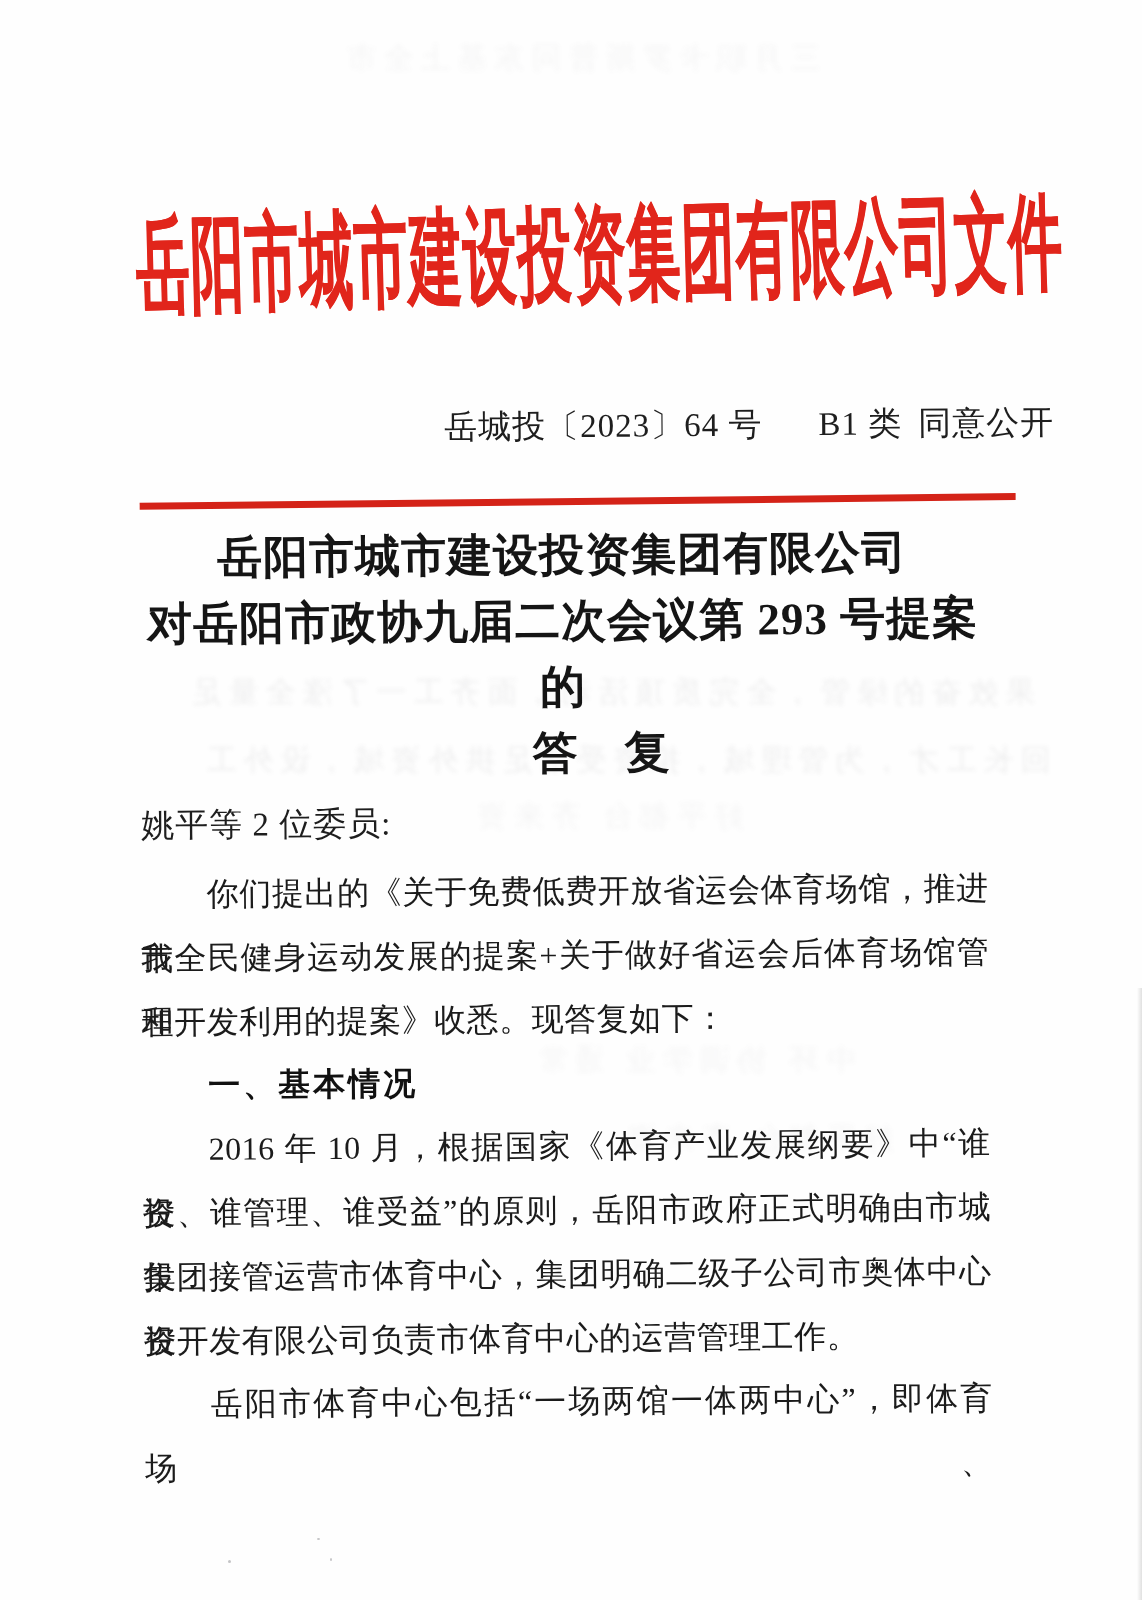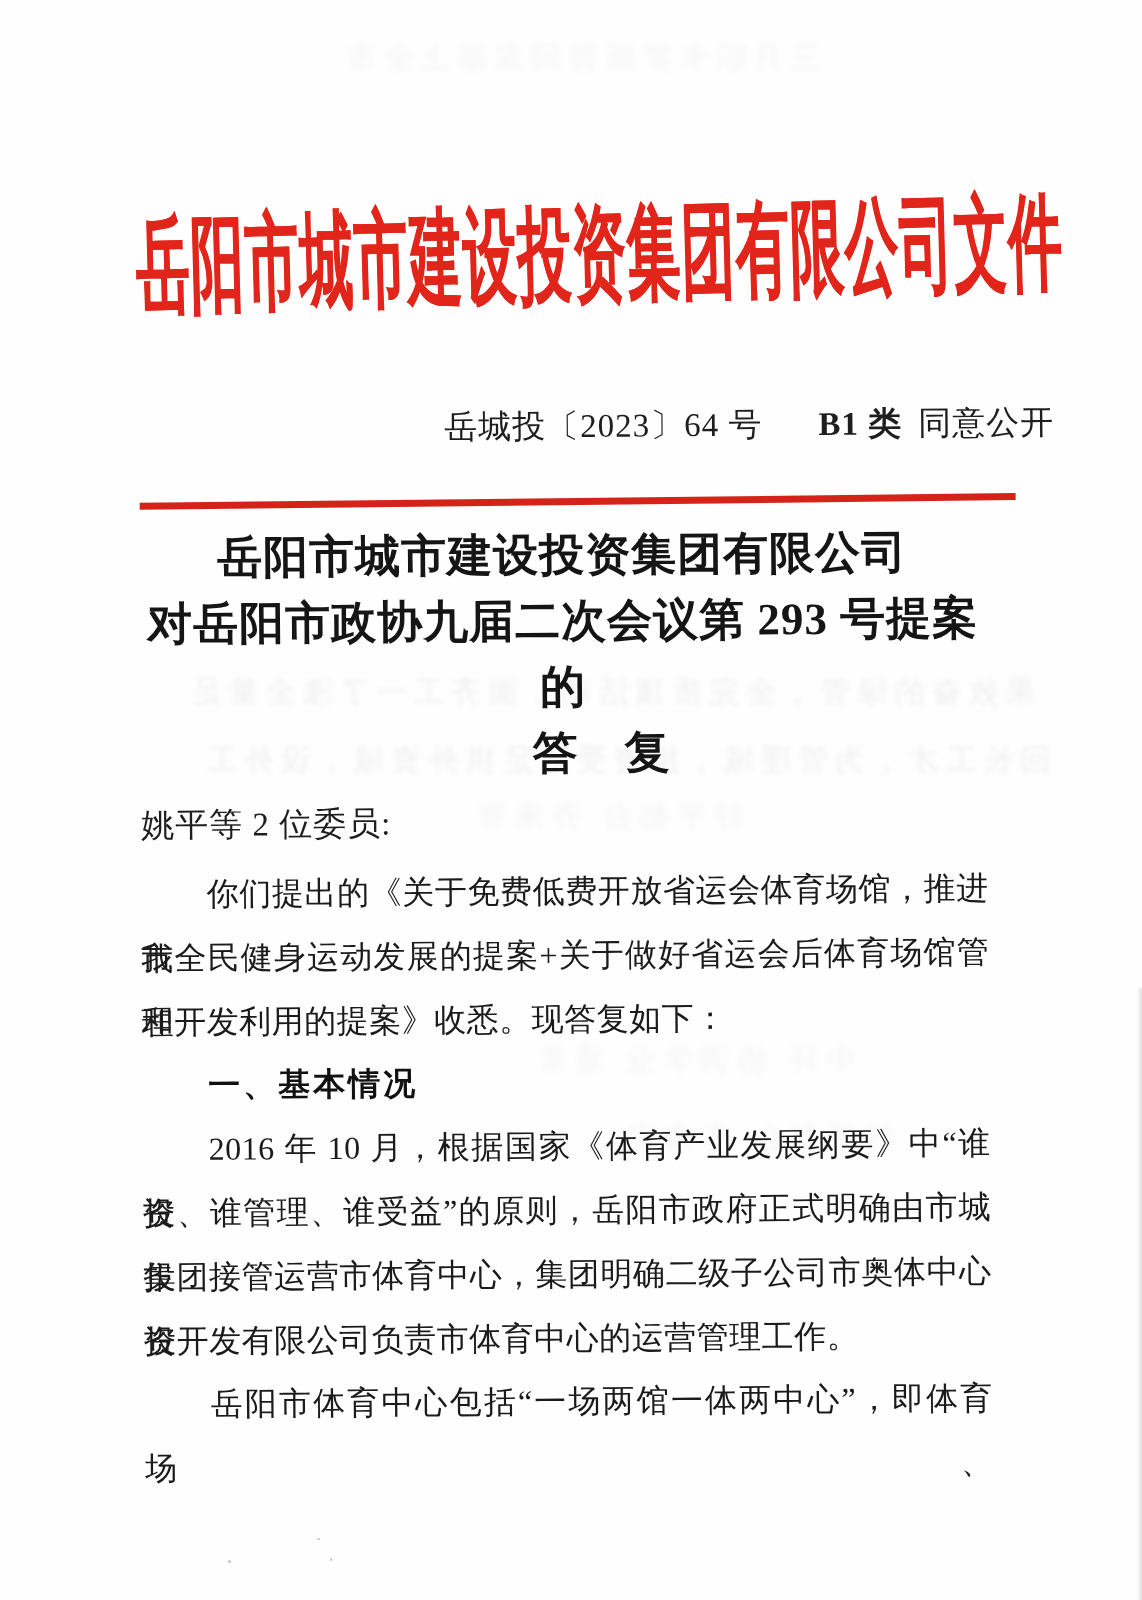--- a/index.html
+++ b/index.html
@@ -32,21 +32,21 @@
     text-shadow:1px 0 0 #e1251b;
   }
   
   .doc-meta{
     position:absolute;
     left:447px;top:404px;
     font-size:33px;
     white-space:nowrap;
     letter-spacing:1px;
   }
-  .doc-meta .cls{margin-left:56px;font-weight:bold;}
+  .doc-meta .cls{margin-left:56px;}
   .doc-meta .pub{margin-left:16px;}
   
   .red-rule{
     position:absolute;
     left:142px;top:498px;
     width:876px;height:7px;
     background:#d42318;
     transform:rotate(-0.18deg);
   }
   

